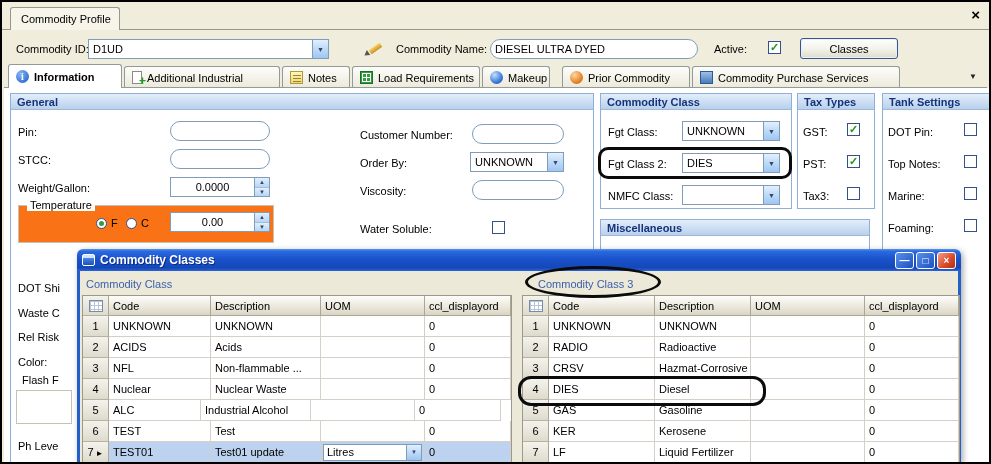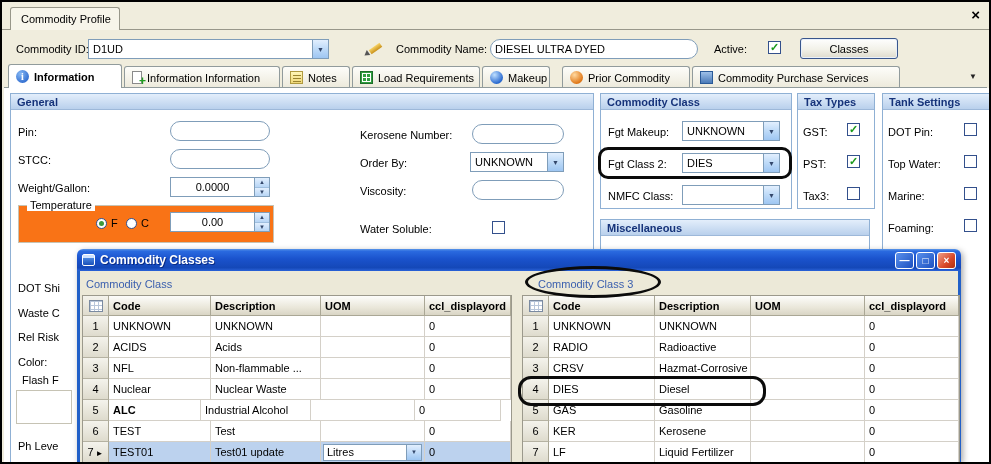--- a/index.html
+++ b/index.html
@@ -100,21 +100,21 @@
   .dlg-body { position:absolute; left:0; top:22px; right:0; bottom:0; background:#ece9d8;
               border-left:3px solid #2160c8; border-right:3px solid #2160c8; }
   .panel-label { position:absolute; color:#3a5fae; white-space:nowrap; }
 
   
   .grid { position:absolute; background:#fff; border:1px solid #9b998c; overflow:hidden; }
   .grid-header { display:flex; height:20px; }
   .grid-row { display:flex; height:21px; }
   .grid-cell { overflow:hidden; white-space:nowrap; display:flex; align-items:center;
                padding:0 4px; border-right:1px solid #d4d0c8; border-bottom:1px solid #d4d0c8; }
-  .hdr-cell { background:linear-gradient(180deg,#fdfdfb,#eae7da 60%,#d9d5c5); font-weight:bold;
+  .hdr-cell { background:linear-gradient(180deg,#fdfdfb,#eae7da 60%,#d9d5c5); font-weight:normal;
               border-right:1px solid #aaa795; border-bottom:1px solid #aaa795; }
   .sel-cell { background:linear-gradient(180deg,#f4f3ec,#dedbcd); justify-content:center; gap:2px;
               border-right:1px solid #aaa795; border-bottom:1px solid #b5b2a2; padding:0 2px; }
   .grid-row.selected .grid-cell:not(.sel-cell) { background:#bcd2ee; }
   .corner-icon { width:14px; height:12px; border:1px solid #7a8aa0; background-color:#fff;
                  background-image:linear-gradient(#b8c6da 1px,transparent 1px),
                                   linear-gradient(90deg,#b8c6da 1px,transparent 1px);
                  background-size:4px 4px; }
   .cur-arrow::after { content:'►'; font-size:8px; }
   .combo-cell { padding:1px 2px; }
@@ -156,21 +156,21 @@
   <div class="xp-btn" style="left:798px;top:36px;width:98px;height:21px">
     <span>Classes</span>
   </div>
 
   <div class="tab active" style="left:6px;width:114px">
     <span class="ticon icon-info"></span>
     <span>Information</span>
   </div>
   <div class="tab" style="left:122px;width:156px">
     <span class="ticon icon-addinfo"></span>
-    <span>Information Information</span>
+    <span>Additional Industrial</span>
   </div>
   <div class="tab" style="left:280px;width:68px">
     <span class="ticon icon-notes"></span>
     <span>Notes</span>
   </div>
   <div class="tab" style="left:350px;width:128px">
     <span class="ticon icon-load"></span>
     <span>Load Requirements</span>
   </div>
   <div class="tab" style="left:480px;width:68px">
@@ -214,21 +214,21 @@
   <div class="lbl" style="left:109px;top:215px">F</div>
   <span class="radio" style="left:124px;top:216px"></span>
   <div class="lbl" style="left:139px;top:215px">C</div>
   <div class="spin" style="left:168px;top:210px;width:100px">
     <span class="val">0.00</span>
     <span class="spin-btns">
         <span class="up"></span>
         <span class="dn"></span>
       </span>
   </div>
-  <div class="lbl" style="left:358px;top:127px">Kerosene Number:</div>
+  <div class="lbl" style="left:358px;top:127px">Customer Number:</div>
   <div class="txt" style="left:470px;top:122px;width:92px">
     <span></span>
   </div>
   <div class="lbl" style="left:358px;top:155px">Order By:</div>
   <div class="combo" style="left:468px;top:150px;width:94px">
     <span class="val">UNKNOWN</span>
     <span class="cbtn"></span>
   </div>
   <div class="lbl" style="left:358px;top:183px">Viscosity:</div>
   <div class="txt" style="left:470px;top:178px;width:92px">
@@ -243,21 +243,21 @@
   <div class="lbl" style="left:16px;top:354px">Color:</div>
   <div class="lbl" style="left:20px;top:372px">Flash F</div>
   <div class="flash-box"></div>
   <div class="lbl" style="left:16px;top:438px">Ph Leve</div>
 
   <div class="group" style="left:598px;top:91px;width:192px;height:116px">
     <div class="group-hdr">
         <span>Commodity Class</span>
       </div>
   </div>
-  <div class="lbl" style="left:606px;top:124px">Fgt Makeup:</div>
+  <div class="lbl" style="left:606px;top:124px">Fgt Class:</div>
   <div class="combo" style="left:680px;top:119px;width:98px">
     <span class="val">UNKNOWN</span>
     <span class="cbtn"></span>
   </div>
   <div class="lbl" style="left:606px;top:156px">Fgt Class 2:</div>
   <div class="combo" style="left:680px;top:151px;width:98px">
     <span class="val">DIES</span>
     <span class="cbtn"></span>
   </div>
   <div class="lbl" style="left:606px;top:188px">NMFC Class:</div>
@@ -284,21 +284,21 @@
   <div class="lbl" style="left:801px;top:188px">Tax3:</div>
   <div class="cb" style="left:845px;top:185px"></div>
 
   <div class="group" style="left:880px;top:91px;width:109px;height:371px">
     <div class="group-hdr">
         <span>Tank Settings</span>
       </div>
   </div>
   <div class="lbl" style="left:886px;top:124px">DOT Pin:</div>
   <div class="cb" style="left:962px;top:121px"></div>
-  <div class="lbl" style="left:886px;top:156px">Top Water:</div>
+  <div class="lbl" style="left:886px;top:156px">Top Notes:</div>
   <div class="cb" style="left:962px;top:153px"></div>
   <div class="lbl" style="left:886px;top:188px">Marine:</div>
   <div class="cb" style="left:962px;top:185px"></div>
   <div class="lbl" style="left:886px;top:220px">Foaming:</div>
   <div class="cb" style="left:962px;top:217px"></div>
 
   <div class="ann" style="left:596px;top:145px;width:194px;height:32px;border-radius:10px"></div>
 
   <div class="dialog">
     <div class="dlg-title">
@@ -356,21 +356,21 @@
             </div>
             <div class="grid-cell" style="width: 102px;">Nuclear</div>
             <div class="grid-cell" style="width: 110px;">Nuclear Waste</div>
             <div class="grid-cell" style="width: 104px;"></div>
             <div class="grid-cell" style="width: 86px;">0</div>
           </div>
           <div class="grid-row">
             <div class="grid-cell sel-cell" style="width: 26px;">
               <span>5</span>
             </div>
-            <div class="grid-cell" style="width: 92px; font-weight: bold;">ALC</div>
+            <div class="grid-cell" style="width: 92px;">ALC</div>
             <div class="grid-cell" style="width: 110px;">Industrial Alcohol</div>
             <div class="grid-cell" style="width: 104px;"></div>
             <div class="grid-cell" style="width: 86px;">0</div>
           </div>
           <div class="grid-row">
             <div class="grid-cell sel-cell" style="width: 26px;">
               <span>6</span>
             </div>
             <div class="grid-cell" style="width: 102px;">TEST</div>
             <div class="grid-cell" style="width: 110px;">Test</div>

